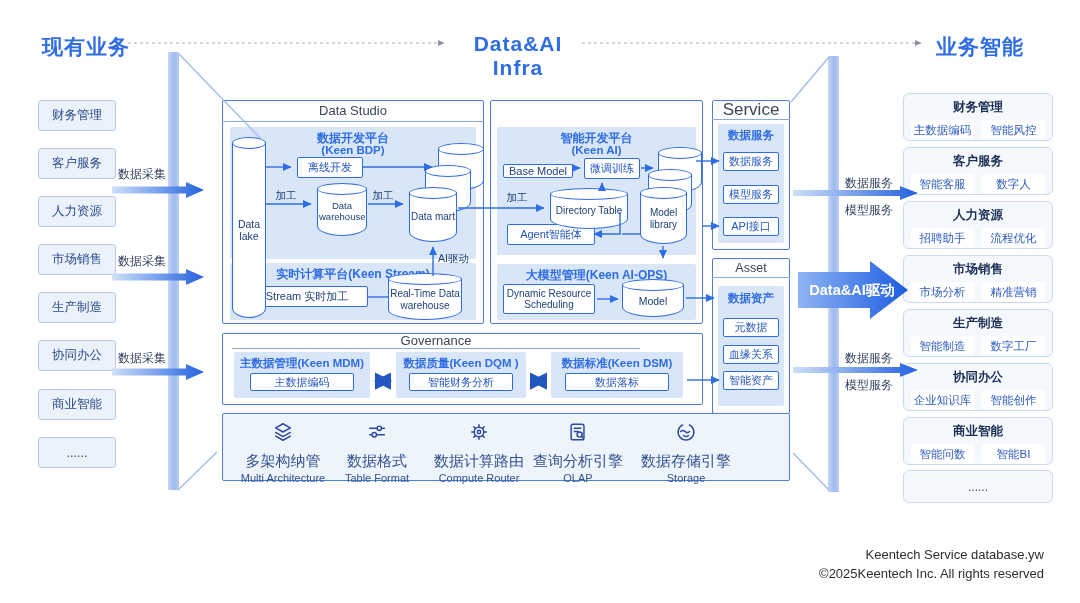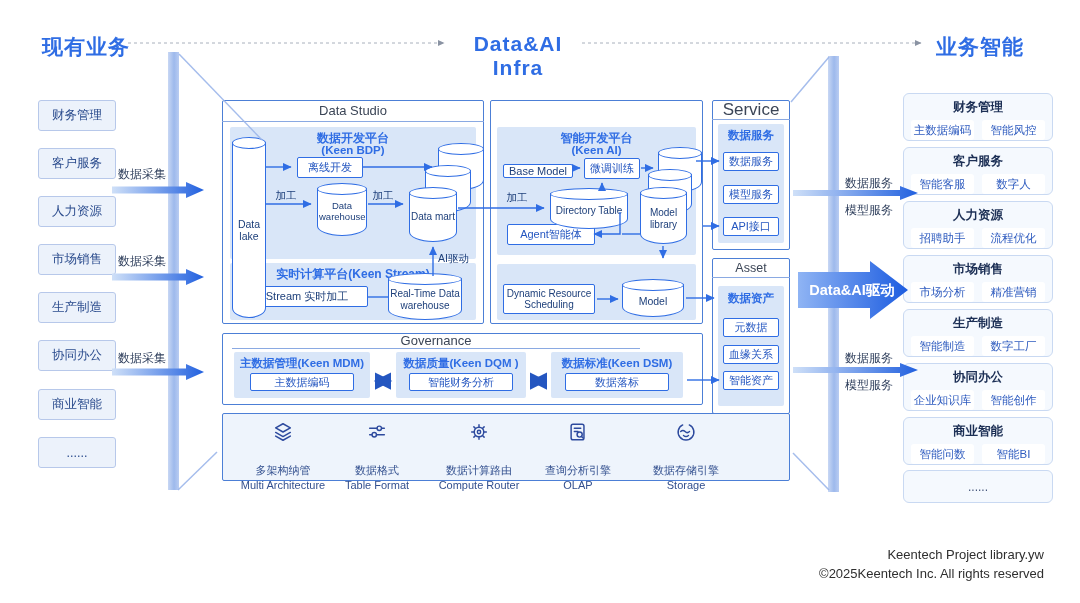--- a/index.html
+++ b/index.html
@@ -20,21 +20,21 @@
   .stitle{position:absolute;text-align:center;font-weight:bold;color:#2f6de4;font-size:11.5px;z-index:3}
   .bx{position:absolute;background:#fff;border:1.2px solid #2f6de4;border-radius:2px;display:flex;align-items:center;
       justify-content:center;font-size:11px;color:#2456c0;text-align:center;line-height:1.1;z-index:4}
   .navy{color:#1d3f7a}
   .cyl{position:absolute;background:#fff;border:1.3px solid #2f6de4;border-radius:0 0 50% 50%/0 0 10px 10px;z-index:4}
   .cyl .cap{position:absolute;left:-1.3px;right:-1.3px;top:-6px;height:12px;border:1.3px solid #2f6de4;border-radius:50%;background:#fff}
   .cyl .lb{position:absolute;left:1px;right:1px;top:50%;transform:translateY(-50%);text-align:center;
            font-size:10px;line-height:1.15;color:#1d3f7a}
   .proc{position:absolute;font-size:10.5px;color:#1d3f7a;text-align:center;z-index:5}
   .inf{position:absolute;top:421px;width:120px;text-align:center;color:#33508f;z-index:3}
-  .inf .zh{font-size:11px;margin-top:16px}
+  .inf .zh{font-size:15px;margin-top:5px}
   .inf .en{font-size:11px;margin-top:1px}
   .rgroup{position:absolute;left:903px;width:150px;background:#f5f9fe;border:1px solid #c9d9f2;border-radius:6px;z-index:2;padding:5px 7px 0 7px}
   .rgroup .gt{text-align:center;font-size:12.5px;font-weight:bold;color:#1c2f55}
   .rgroup .row{display:flex;gap:8px;margin-top:4px}
   .rgroup .it{flex:1;background:#fff;border-radius:3px;height:20px;line-height:20px;text-align:center;font-size:11.5px;color:#2e5bbf;white-space:nowrap}
   .overlay{position:absolute;left:0;top:0;width:1080px;height:603px;z-index:10;pointer-events:none}
   .ontop{z-index:11}
   .footer{position:absolute;right:36px;top:545px;text-align:right;font-size:13px;color:#2e2e2e;line-height:19px;z-index:3}
 </style>
 </head>
@@ -98,20 +98,21 @@
   <div class="cyl" style="left:388px;top:278px;width:74px;height:42px">
     <span class="cap"></span>
       <span class="lb">Real-Time Data warehouse</span>
     </div>
 
   <div class="panel" style="left:490px;top:100px;width:213px;height:224px"></div>
   <div class="sub" style="left:497px;top:127px;width:199px;height:128px"></div>
   <div class="sub" style="left:497px;top:264px;width:199px;height:56px"></div>
   <div class="btitle" style="left:497px;top:130px;width:199px">智能开发平台</div>
   <div class="btitle" style="left:497px;top:144px;width:199px;font-size:11.5px">(Keen AI)</div>
+  <div class="btitle" style="left:497px;top:267px;width:199px">大模型管理(Keen AI-OPS)</div>
 
   <div class="bx navy" style="left:503px;top:164px;width:70px;height:14px">Base Model</div>
   <div class="bx" style="left:584px;top:158px;width:56px;height:21px">微调训练</div>
   <div class="bx" style="left:507px;top:224px;width:88px;height:21px">Agent智能体</div>
   <div class="bx navy" style="left:503px;top:284px;width:92px;height:30px;font-size:10px">Dynamic Resource Scheduling</div>
   <div class="proc" style="left:497px;top:191px;width:40px">加工</div>
 
   <div class="cyl" style="left:658px;top:152px;width:44px;height:40px">
       <span class="cap"></span>
     </div>
@@ -261,21 +262,21 @@
     <div class="row">
         <div class="it">智能问数</div>
         <div class="it">智能BI</div>
       </div>
   </div>
   <div class="rgroup" style="top:470px;height:33px;display:flex;align-items:center;justify-content:center;padding:0">
     <div style="font-size:12px;color:#44557a">......</div>
   </div>
 
   <div class="footer">
-    <div>Keentech Project library.yw</div>
+    <div>Keentech Service database.yw</div>
     <div>©2025Keentech Inc. All rights reserved</div>
   </div>
 
   <svg class="overlay" viewBox="0 0 1080 603">
     <defs>
       <marker id="mB" markerWidth="7" markerHeight="7" refX="6" refY="3" orient="auto">
           <path d="M0,0L6.5,3L0,6Z" fill="#2f6de4"></path>
         </marker>
       <marker id="mG" markerWidth="7" markerHeight="7" refX="6" refY="3" orient="auto">
           <path d="M0,0L6.5,3L0,6Z" fill="#8a93a3"></path>

